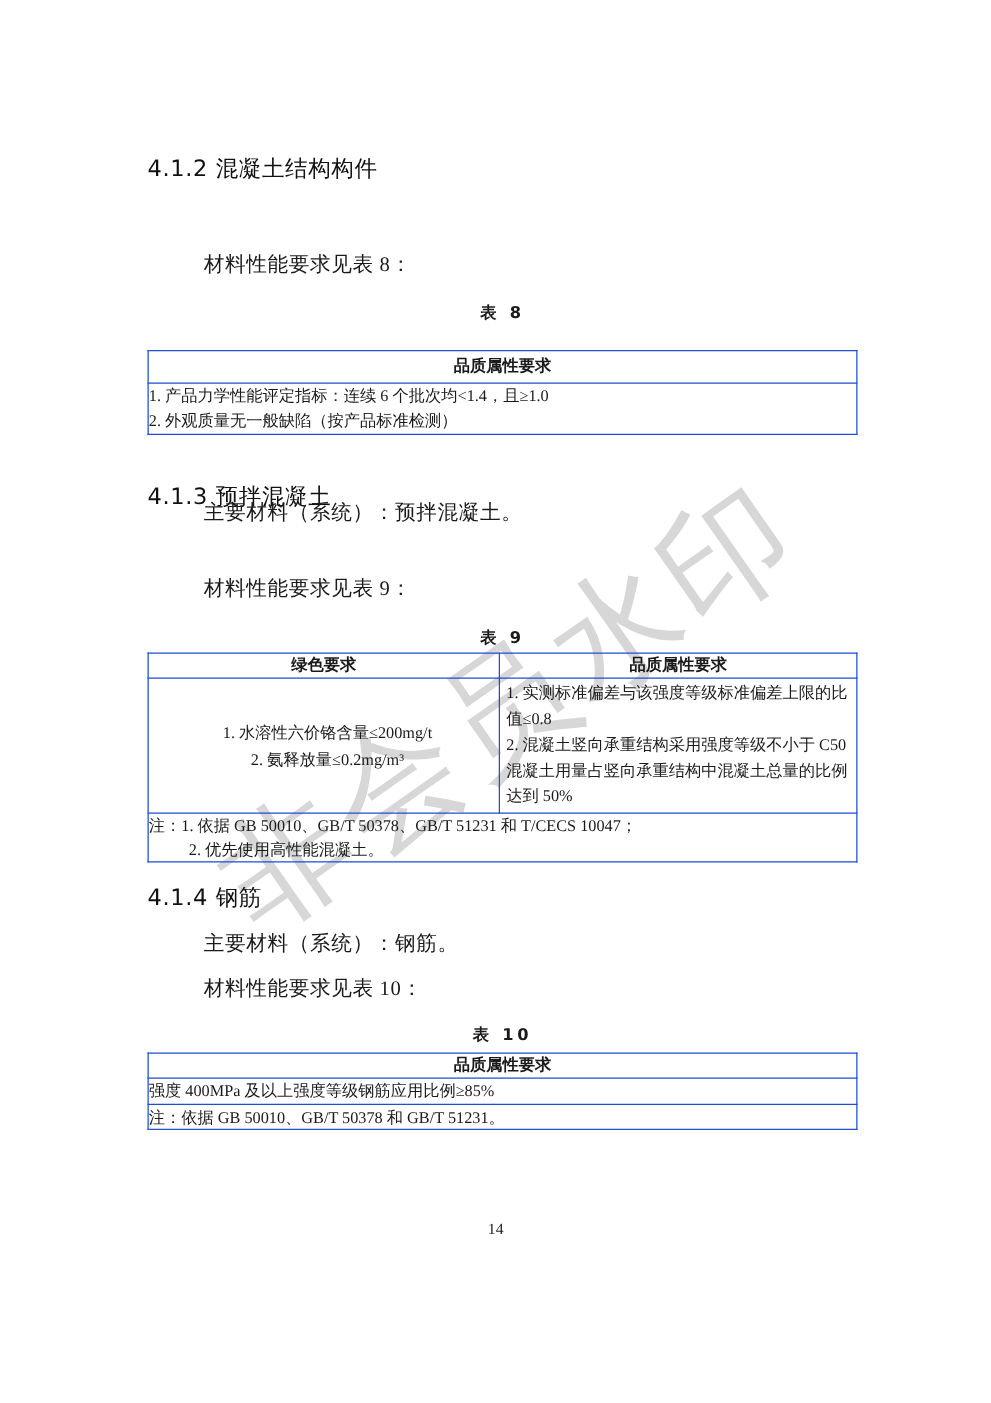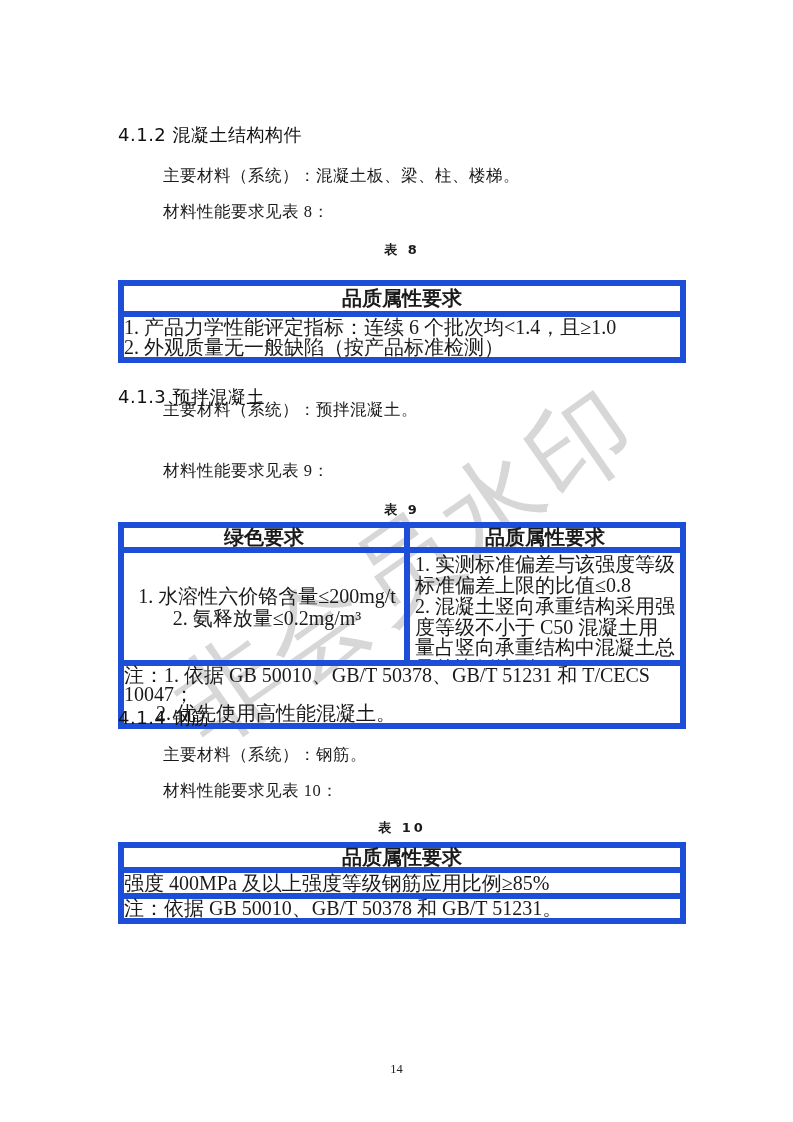--- a/index.html
+++ b/index.html
@@ -22,22 +22,22 @@
   .caption {
     text-align:center; font-size:13px; font-weight:bold; letter-spacing:3px;
     font-family:"DejaVu Sans","Liberation Sans",sans-serif;
   }
   table.tbl {
     position:absolute; left:118px; width:568px; z-index:2;
     border-collapse:collapse; table-layout:fixed;
     background:transparent;
   }
   .tbl th, .tbl td {
-    border:6px solid #1d4ed8;
-    font-size:20px; font-weight:normal;
+    border:1px solid #1d4ed8;
+    font-size:13px; font-weight:normal;
     padding:0; vertical-align:top;
   }
   .tbl th {
     font-family:"DejaVu Sans","Liberation Sans",sans-serif;
     font-weight:bold; text-align:center;
   }
   .th-tall { height:25px; line-height:25px; }
   .th-short { height:19px; line-height:19px; }
   .cell { padding:1px 5px; }
   .cell .ln { line-height:20px; }
@@ -49,33 +49,32 @@
   .t9-body-h { height:107px; overflow:hidden; }
   .note-indent { padding-left:32px; }
   .watermark {
     position:absolute; left:140px; top:498px; z-index:1;
     font-family:"DejaVu Sans","Liberation Sans",sans-serif;
     font-size:102px; letter-spacing:5px; white-space:nowrap;
     color:#d7d7d7; transform:rotate(-35deg); transform-origin:center center;
     user-select:none;
   }
   .page-num {
-    position:absolute; left:0; top:1062px; width:100%; z-index:2;
+    position:absolute; left:0; top:976px; width:100%; z-index:2;
     text-align:center; font-size:12.5px; color:#222;
   }
 </style>
 </head>
 <body>
 
 <div class="page">
 
   <div class="watermark">非会员水印</div>
 
   <h2 class="abs sec-heading" style="top:123px">4.1.2 混凝土结构构件</h2>
-  <p class="abs para" style="top:165px">主要材料（系统）：混凝土板、梁、柱、楼梯。</p>
   <p class="abs para" style="top:201px">材料性能要求见表 8：</p>
   <div class="abs caption" style="top:241px">表 8</div>
 
   <table class="tbl" style="top:280px">
     <tbody>
         <tr>
       <th class="th-tall">品质属性要求</th>
     </tr>
     <tr>
       <td class="cell">

